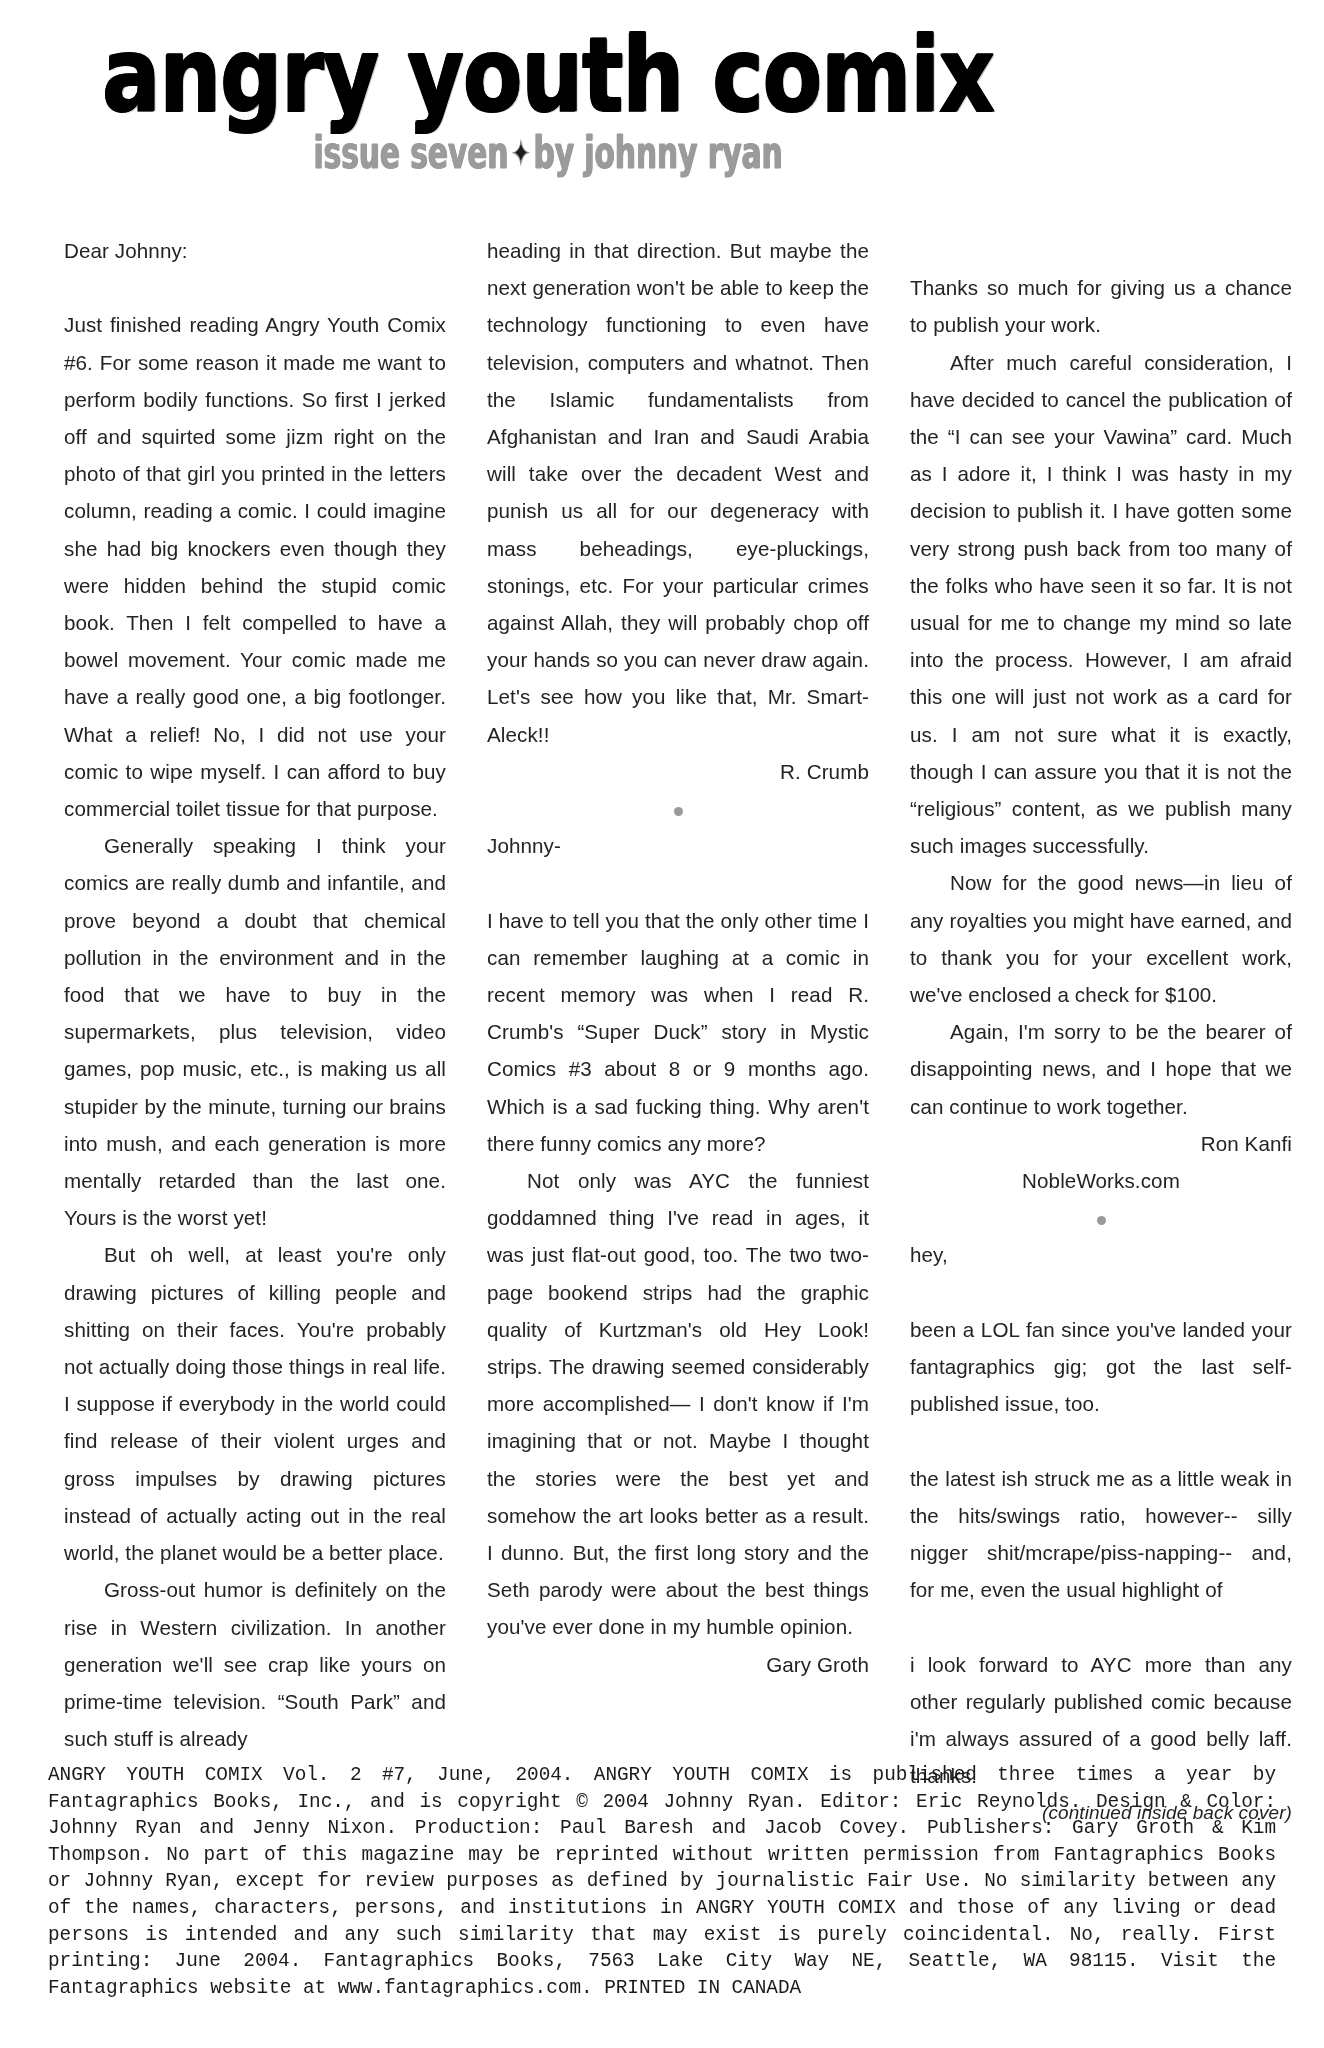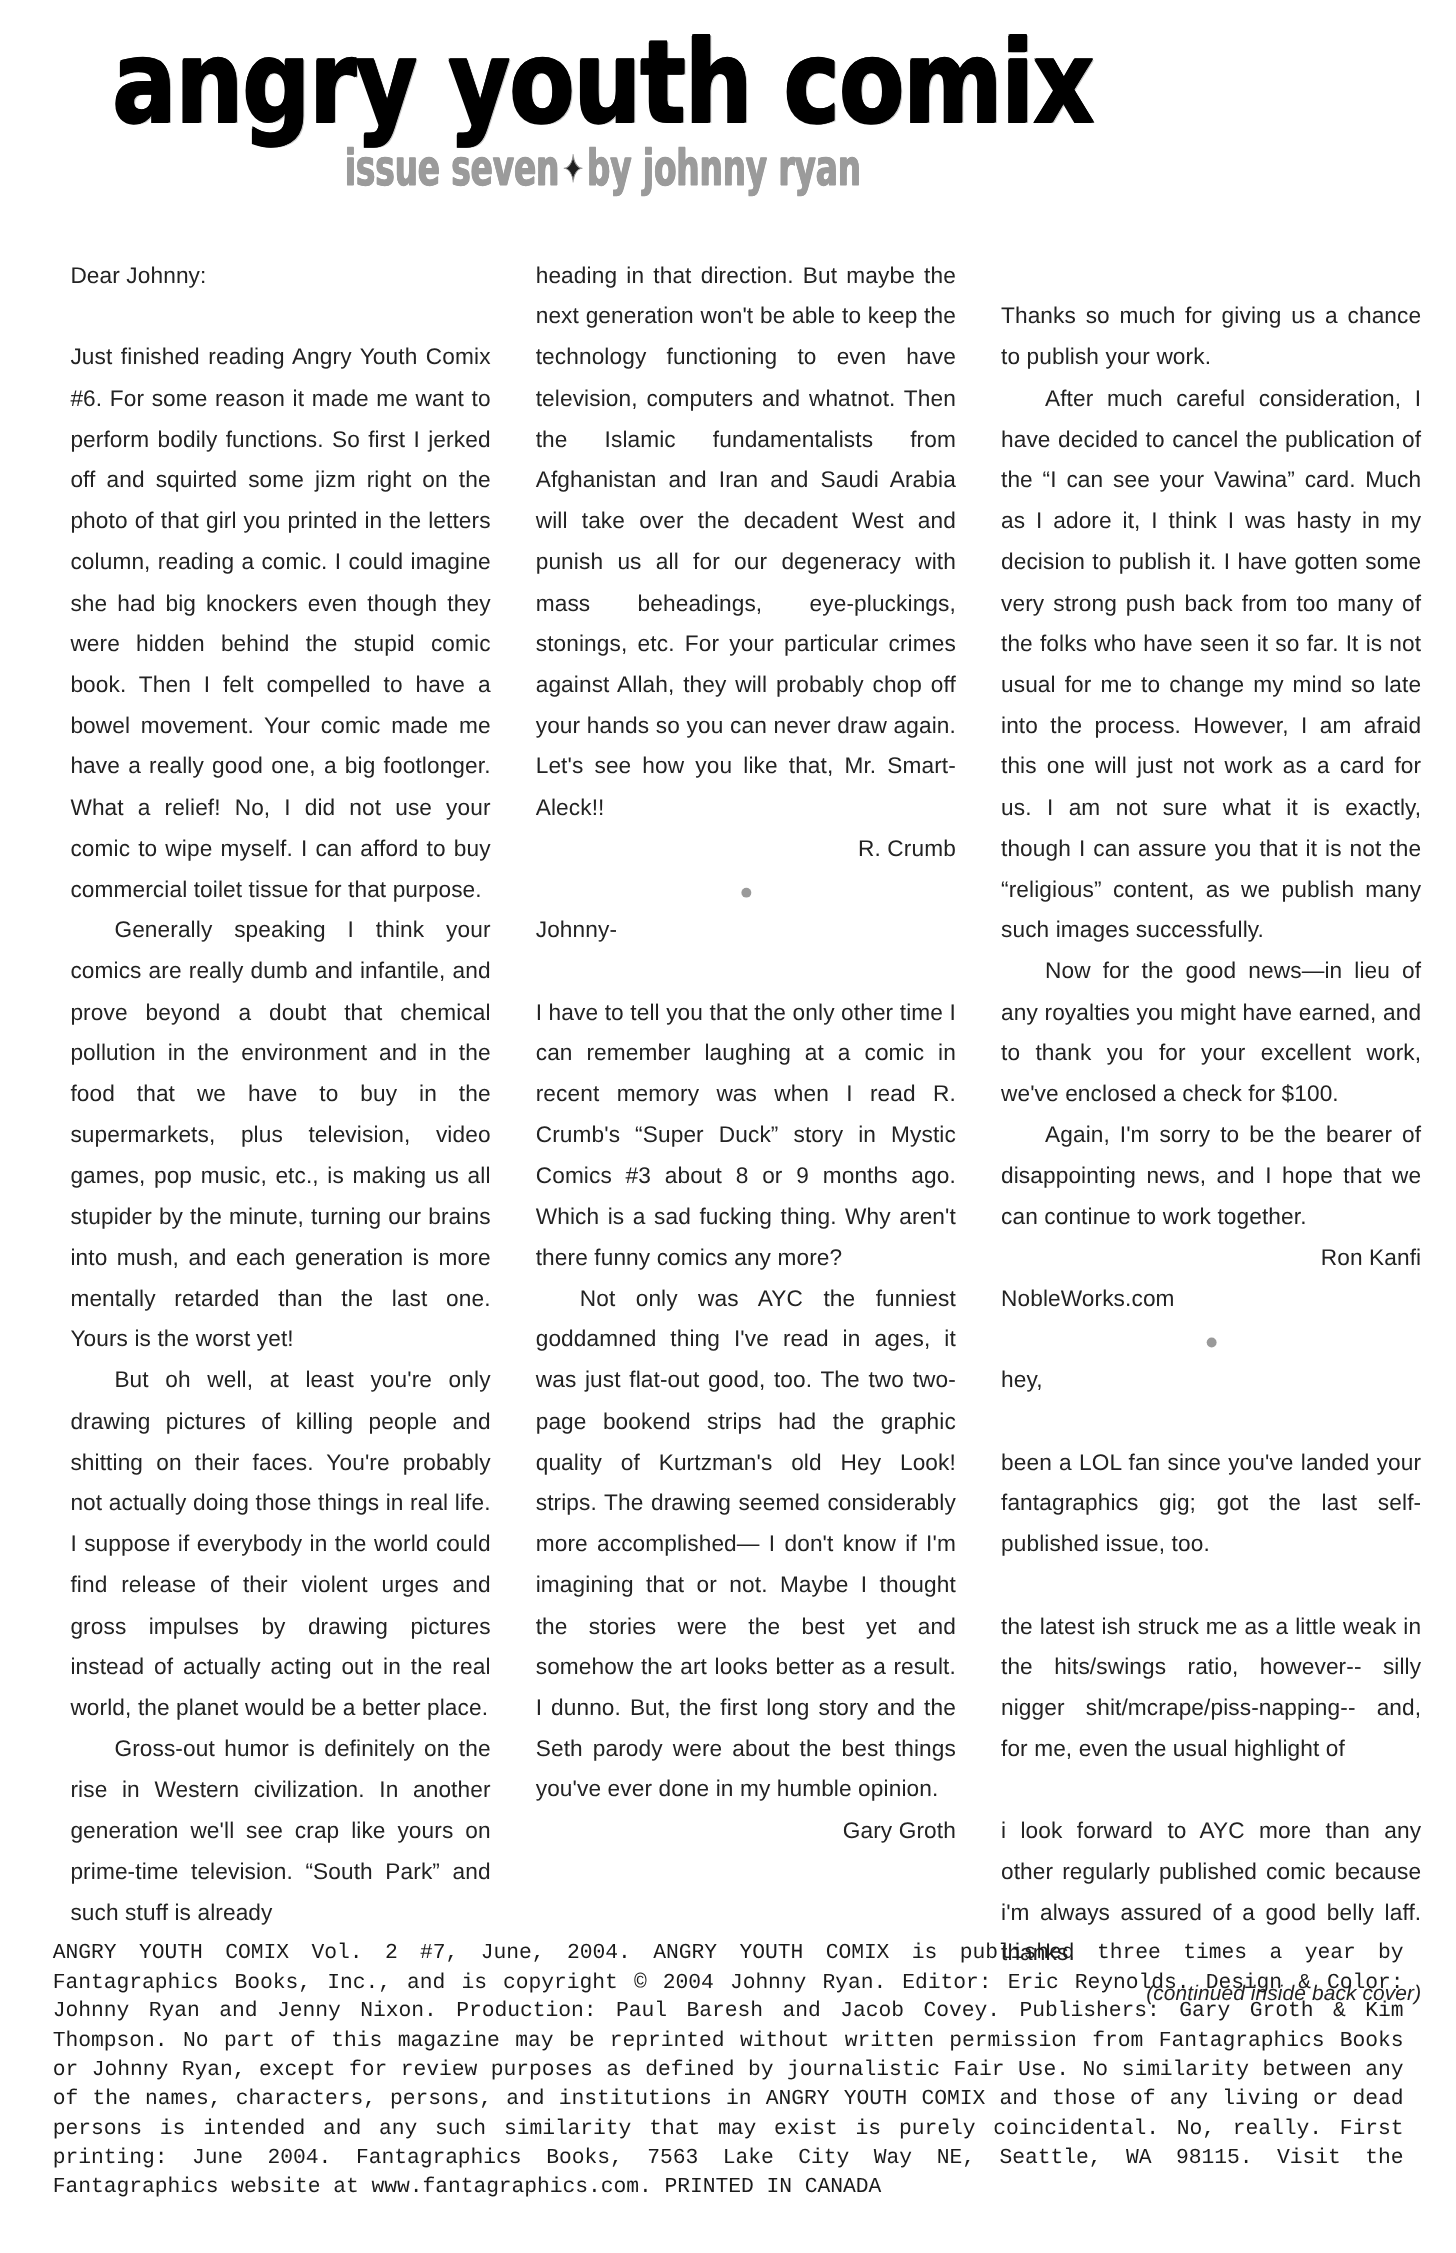--- a/index.html
+++ b/index.html
@@ -86,21 +86,21 @@
   }
   .col p{margin:0;}
   .col p.gap{margin-top:37.2px;}
   .col p.indent{text-indent:40px;}
   .col p.lastline{text-align-last:left;}
   .sig{
     text-align:right !important;
     margin-top:37.2px;
   }
   .sig-tight{
-    text-align:left;
+    text-align:center;
     margin-top:0;
   }
   .dot-sep{
     text-align:center;
     line-height:37.2px;
     height:37.2px;
     color:#9a9a9a;
     font-size:22px;
   }
   .dot-sep .d{

